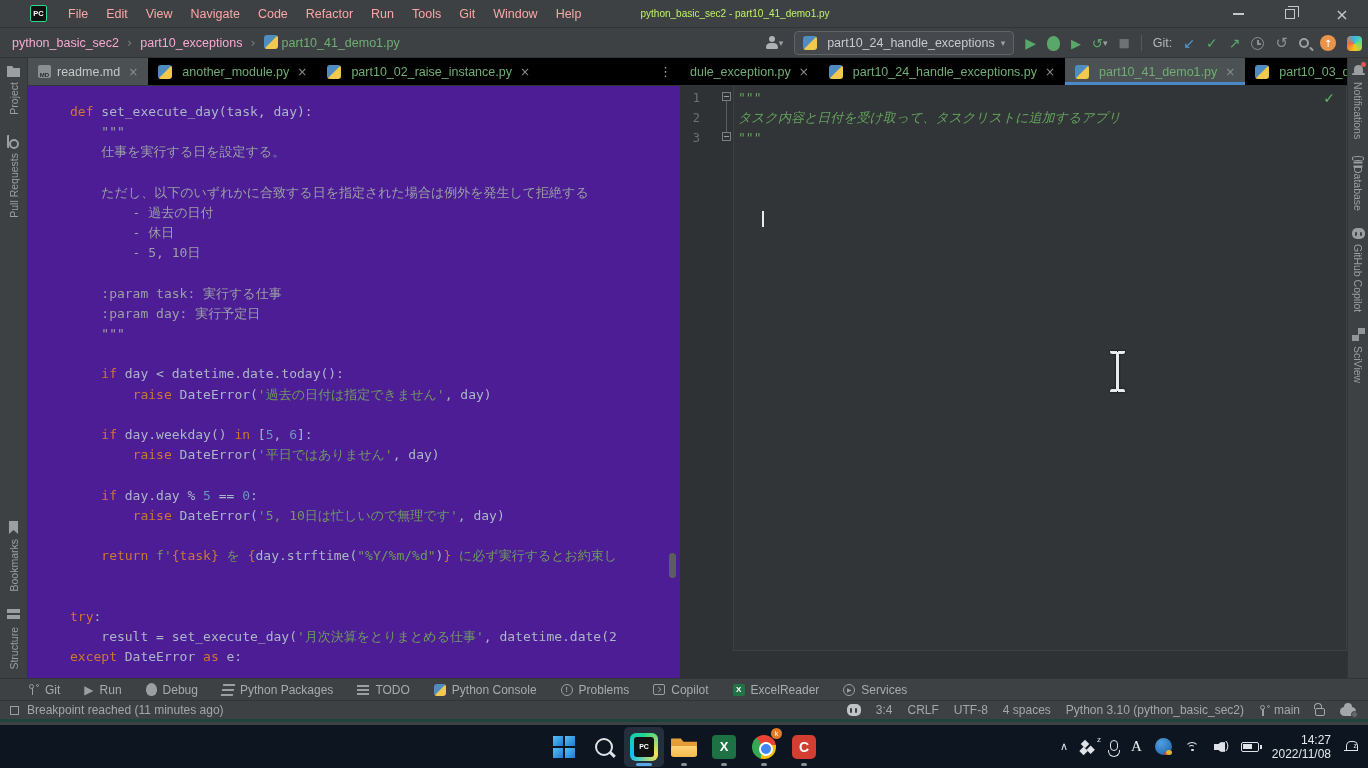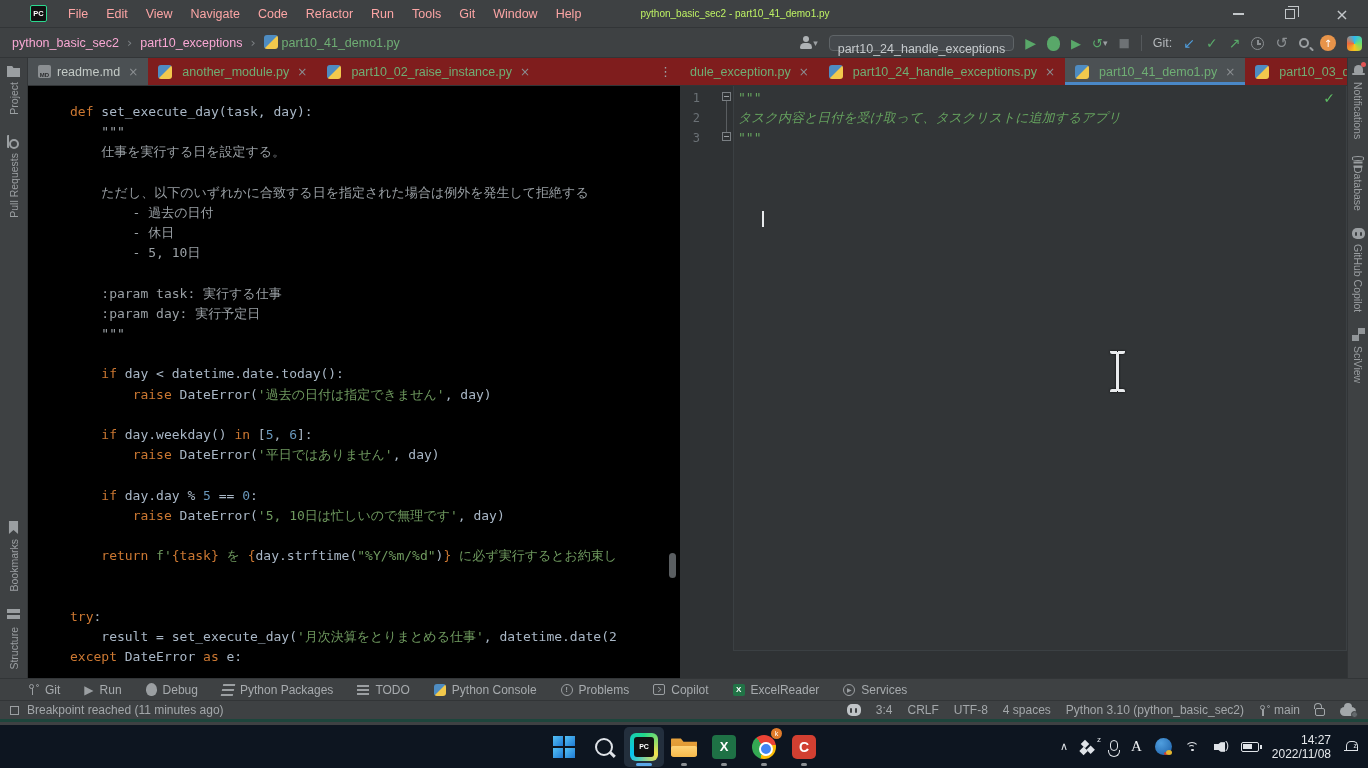--- a/index.html
+++ b/index.html
@@ -29,22 +29,22 @@
     background:#3e4143; border-bottom:1px solid #323537; display:flex; align-items:center; }
   .crumbs { display:flex; align-items:center; padding-left:12px; gap:8px; white-space:nowrap; }
   .crumb { color:#f9a8d4; font-size:12.5px; }
   .crumb-sep { color:#7c8084; font-size:13px; }
   .crumb-file { color:#6fae74; }
   .py-ico { width:14px; height:14px; border-radius:3px; display:inline-block;
     background:linear-gradient(135deg,#4e8cc2 49%,#f2c94c 51%); margin-right:4px; vertical-align:-2px; }
   .tb-right { position:absolute; right:6px; top:0; height:30px; display:flex; align-items:center; gap:11px; }
   .tb-ic { display:flex; align-items:center; justify-content:center; height:22px; }
   .glyph { font-family:"DejaVu Sans", sans-serif; }
-  .run-combo { display:flex; align-items:center; gap:6px; height:16px; padding:0 8px;
-    border:1px solid #5f6467; border-radius:4px; background:#45494d; color:#c6cacd; font-size:12.5px;flex-direction:column; }
+  .run-combo { display:flex; align-items:center; gap:6px; height:24px; padding:0 8px;
+    border:1px solid #5f6467; border-radius:4px; background:#45494d; color:#c6cacd; font-size:12.5px; }
   .dd { color:#9ca0a3; font-size:9px; }
   .sep-v { width:1px; height:16px; background:#55595c; }
   .c-green { color:#59a869; } .c-blue { color:#4f9ede; } .c-gray { color:#8b8f92; }
   .stop-sq { color:#6e7275; font-size:12px; }
   .clock-ic { width:13px; height:13px; border:1.5px solid #8b8f92; border-radius:50%; position:relative; }
   .clock-ic:before { content:""; position:absolute; left:5px; top:2px; width:1.5px; height:4.5px; background:#8b8f92; }
   .clock-ic:after { content:""; position:absolute; left:5px; top:5.5px; width:4px; height:1.5px; background:#8b8f92; }
   .search-ic { width:10px; height:10px; border:2px solid #9ca0a3; border-radius:50%; position:relative; }
   .search-ic:after { content:""; position:absolute; left:8px; top:8px; width:5px; height:2px; background:#9ca0a3; transform:rotate(45deg); border-radius:1px; }
   .orange-circ { width:16px; height:16px; border-radius:50%; background:#e8944a; color:#fff; font-size:10px;
@@ -78,31 +78,31 @@
   .db-ic { border:1.5px solid #9b9fa2; border-radius:50%/30%; height:5px; width:12px; box-shadow:0 4px 0 -1.5px #9b9fa2, 0 8px 0 -1.5px #9b9fa2; margin-top:1px;}
   .cop-ic { width:13px; height:11px; background:#9b9fa2; border-radius:5px; position:relative; margin-top:1px; }
   .cop-ic:before { content:""; position:absolute; left:3px; top:4px; width:2px; height:4px; background:#3e4143; border-radius:1px; }
   .cop-ic:after { content:""; position:absolute; right:3px; top:4px; width:2px; height:4px; background:#3e4143; border-radius:1px; }
   .grid-ic { background:conic-gradient(#9b9fa2 0 25%,transparent 0 50%,#9b9fa2 0 75%,transparent 0); opacity:.9; }
 
   
   .group { display:flex; flex-direction:column; position:relative; }
   .group-l { width:652px; }
   .group-r { width:667px; }
-  .tabbar { height:28px; background:#7f1d1d; display:flex; align-items:stretch; border-bottom:1px solid #323537; position:relative; }
+  .tabbar { height:28px; background:#000000; display:flex; align-items:stretch; border-bottom:1px solid #323537; position:relative; }
   .tab { display:flex; align-items:center; gap:6px; padding:0 10px; font-size:12.5px; color:#6fae74; position:relative; white-space:nowrap; }
   .tab .tclose { color:#8b8f92; font-size:12px; margin-left:2px; }
   .tab.selected { background:#4b5053; }
   .tab.active { background:#4c5154; box-shadow:inset 0 -3px 0 #4a88c7; }
   .tab-readme { color:#c3cac6; }
   .md-ico { width:13px; height:13px; background:#8b8f92; border-radius:2px; color:#2b2d2f; font-size:6px; font-weight:bold; display:flex; align-items:flex-end; justify-content:center; }
   .tab-more { margin-left:auto; color:#9ca0a3; display:flex; align-items:center; padding:0 8px; font-size:13px; }
 
   .editor { flex:1; position:relative; overflow:hidden; font-family:"DejaVu Sans Mono", monospace; font-size:13px; }
-  .editor-l { background:#000000; }
+  .editor-l { background:#4c1d95; }
   .editor-r { background:#2f3234; }
   .code-l { padding:16px 0 0 42px; }
   .code-l .cl { height:20.2px; line-height:20.2px; white-space:pre; }
   .code-r { padding:2px 0 0 58px; }
   .code-r .cl { height:20px; line-height:20px; white-space:pre; }
   .kw { color:#cc7832; } .pl { color:#a9b7c6; } .st { color:#6f9a5f; }
   .nm { color:#6897bb; } .dg { color:#9aa0a5; } .dgr { color:#63a15c; font-style:italic; }
   .gutter-r { position:absolute; left:0; top:2px; width:20px; text-align:right; color:#6b7176; font-size:12px; }
   .gutter-r .gl { height:20px; line-height:20px; }
   .fold { position:absolute; left:42px; width:9px; height:9px; border:1px solid #7a7f83; background:#2f3234; z-index:3;

